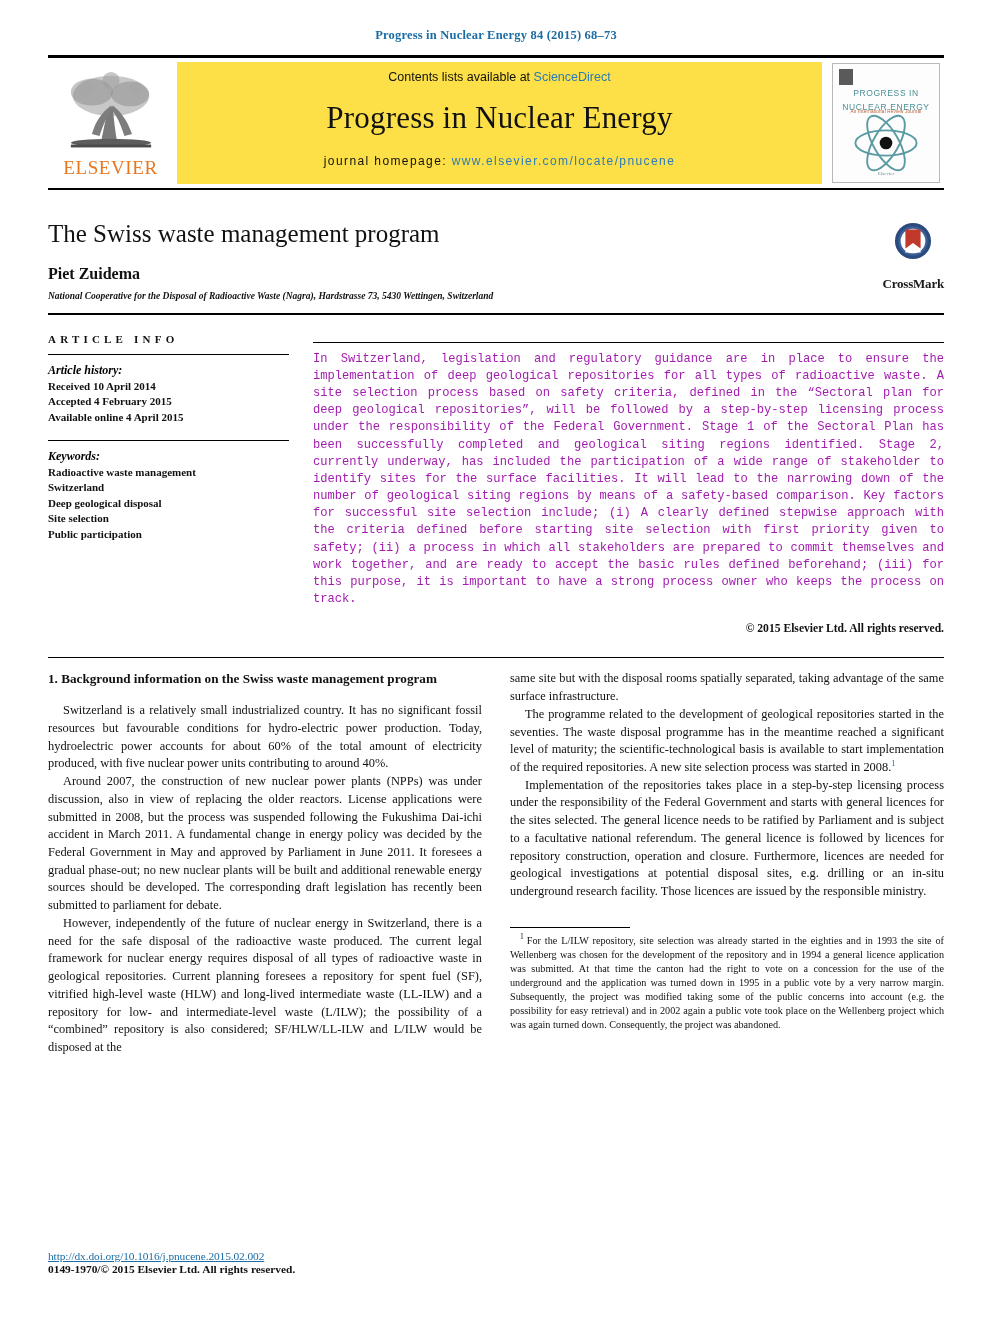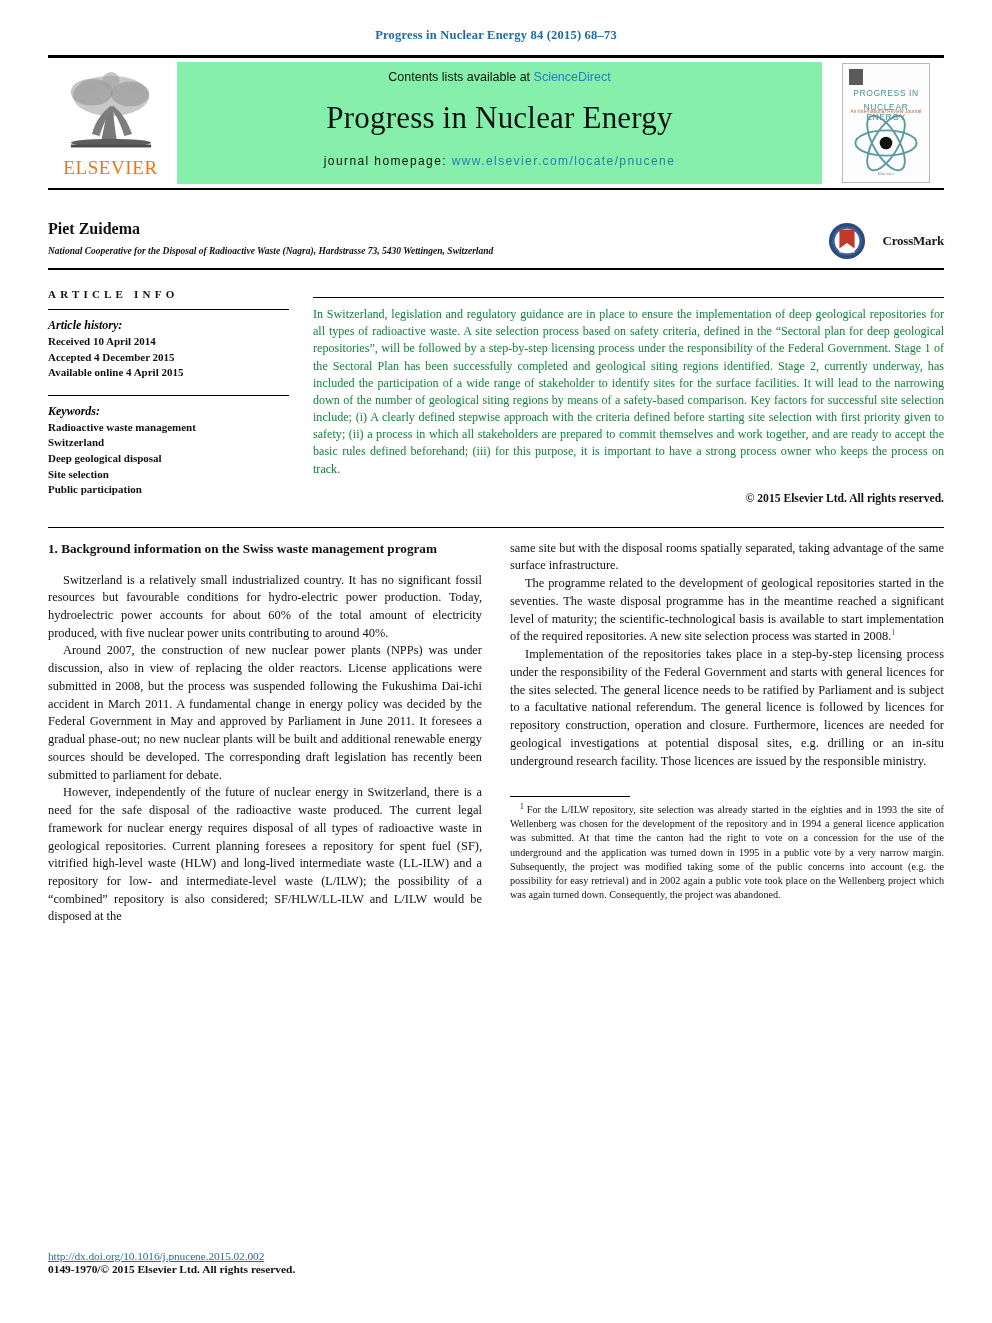--- a/index.html
+++ b/index.html
@@ -61,21 +61,21 @@
   .elsevier-word {
     color: #E87722;
     font-family: "Liberation Serif", serif;
     font-size: 19px;
     letter-spacing: 0.6px;
     line-height: 1;
     margin-top: 1px;
   }
   .masthead-center {
     flex: 1 1 auto;
-    background: #86efac;
+    background: #fde047;
     display: flex;
     flex-direction: column;
     align-items: center;
     justify-content: center;
     margin: 4px 6px 4px 4px;
     position: relative;
   }
   .contents-line {
     font-family: "Liberation Sans", sans-serif;
     font-size: 12.5px;
@@ -103,21 +103,21 @@
     color: #2b7bb9;
   }
   .masthead-right {
     width: 116px;
     flex: 0 0 116px;
     display: flex;
     align-items: center;
     justify-content: center;
   }
   .cover {
-    width: 88px;
+    width: 108px;
     height: 120px;
     border: 1px solid #b9b9b9;
     background: #fdfdfd;
     position: relative;
     box-sizing: border-box;
     overflow: hidden;
     text-decoration: underline;
   }
   .cover-els {
     position: absolute;
@@ -195,20 +195,21 @@
     margin: 8px 0 0 0;
     color: #111;
   }
   .crossmark {
     position: absolute;
     right: 0;
     top: 2px;
     display: flex;
     align-items: center;
     gap: 16px;
+    flex-direction: column;
   }
   .crossmark-badge {
     width: 38px; height: 38px;
   }
   .crossmark-text {
     font-family: "Liberation Serif", serif;
     font-weight: bold;
     font-size: 13px;
     color: #1a1a1a;
     letter-spacing: -0.2px;
@@ -256,25 +257,25 @@
     margin-bottom: 1px;
   }
   .info-line {
     font-family: "Liberation Serif", serif;
     font-size: 11px;
     font-weight: bold;
     line-height: 1.42;
     color: #111;
   }
   .abstract-text {
-    font-family: Liberation Serif, serif;
+    font-family: Liberation Mono, monospace;
     font-size: 12.1px;
     line-height: 1.42;
     text-align: justify;
-    color: #15803d;
+    color: #a21caf;
     margin: 0;
   }
   .copyright-line {
     font-family: "Liberation Serif", serif;
     font-size: 11.6px;
     font-weight: bold;
     text-align: right;
     margin-top: 14px;
     color: #111;
   }
@@ -429,34 +430,35 @@
     <div class="crossmark">
       <svg class="crossmark-badge" viewBox="0 0 40 40">
         <circle cx="20" cy="20" r="19" fill="#2b4a7d"></circle>
         <circle cx="20" cy="20" r="15.5" fill="#3c5f96"></circle>
         <circle cx="20" cy="20" r="13" fill="#ffffff"></circle>
         <path d="M12 8 h16 v20 l-8 -6 l-8 6 Z" fill="#c0392b"></path>
         <path d="M12 30 l8 -5 l8 5 v2 h-16 Z" fill="#ffffff"></path>
       </svg>
       <span class="crossmark-text">CrossMark</span>
     </div>
+    <h1 class="article-title">The Swiss waste management program</h1>
     <div class="author">Piet Zuidema</div>
     <div class="affiliation">National Cooperative for the Disposal of Radioactive Waste (Nagra), Hardstrasse 73, 5430 Wettingen, Switzerland</div>
   </div>
 
   <div class="rule-thick"></div>
 
   <div class="info-abstract">
 
     <div class="col-info">
       <div class="sec-label">ARTICLE INFO</div>
       <div class="hr-sec"></div>
       <div class="info-head">Article history:</div>
       <div class="info-line">Received 10 April 2014</div>
-      <div class="info-line">Accepted 4 December 2015</div>
+      <div class="info-line">Accepted 4 February 2015</div>
       <div class="info-line">Available online 4 April 2015</div>
       <div class="hr-sub"></div>
       <div class="info-head">Keywords:</div>
       <div class="info-line">Radioactive waste management</div>
       <div class="info-line">Switzerland</div>
       <div class="info-line">Deep geological disposal</div>
       <div class="info-line">Site selection</div>
       <div class="info-line">Public participation</div>
     </div>
 

